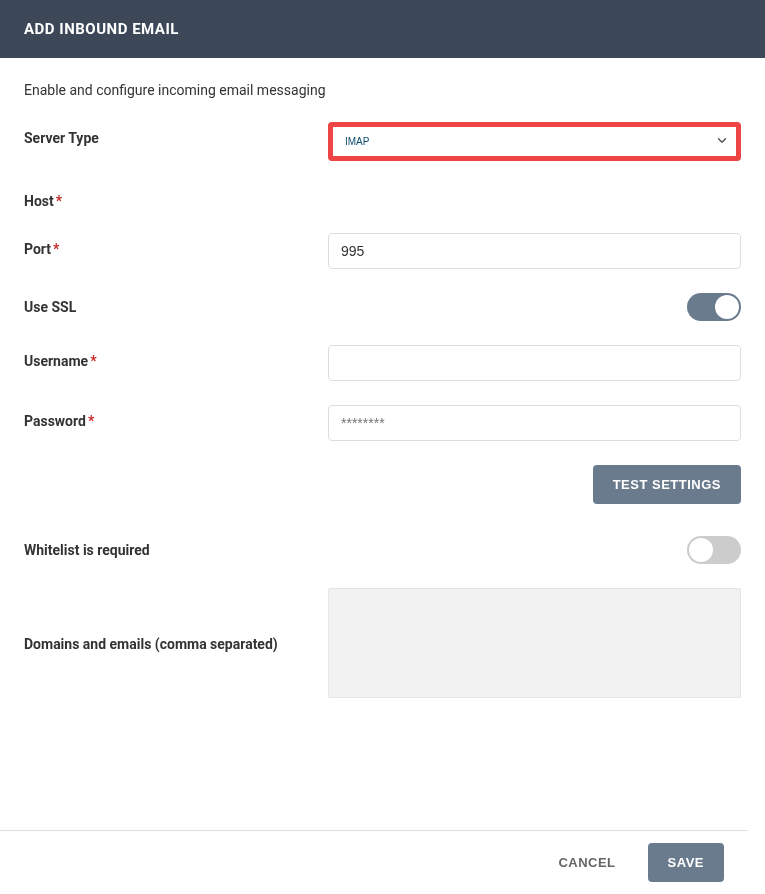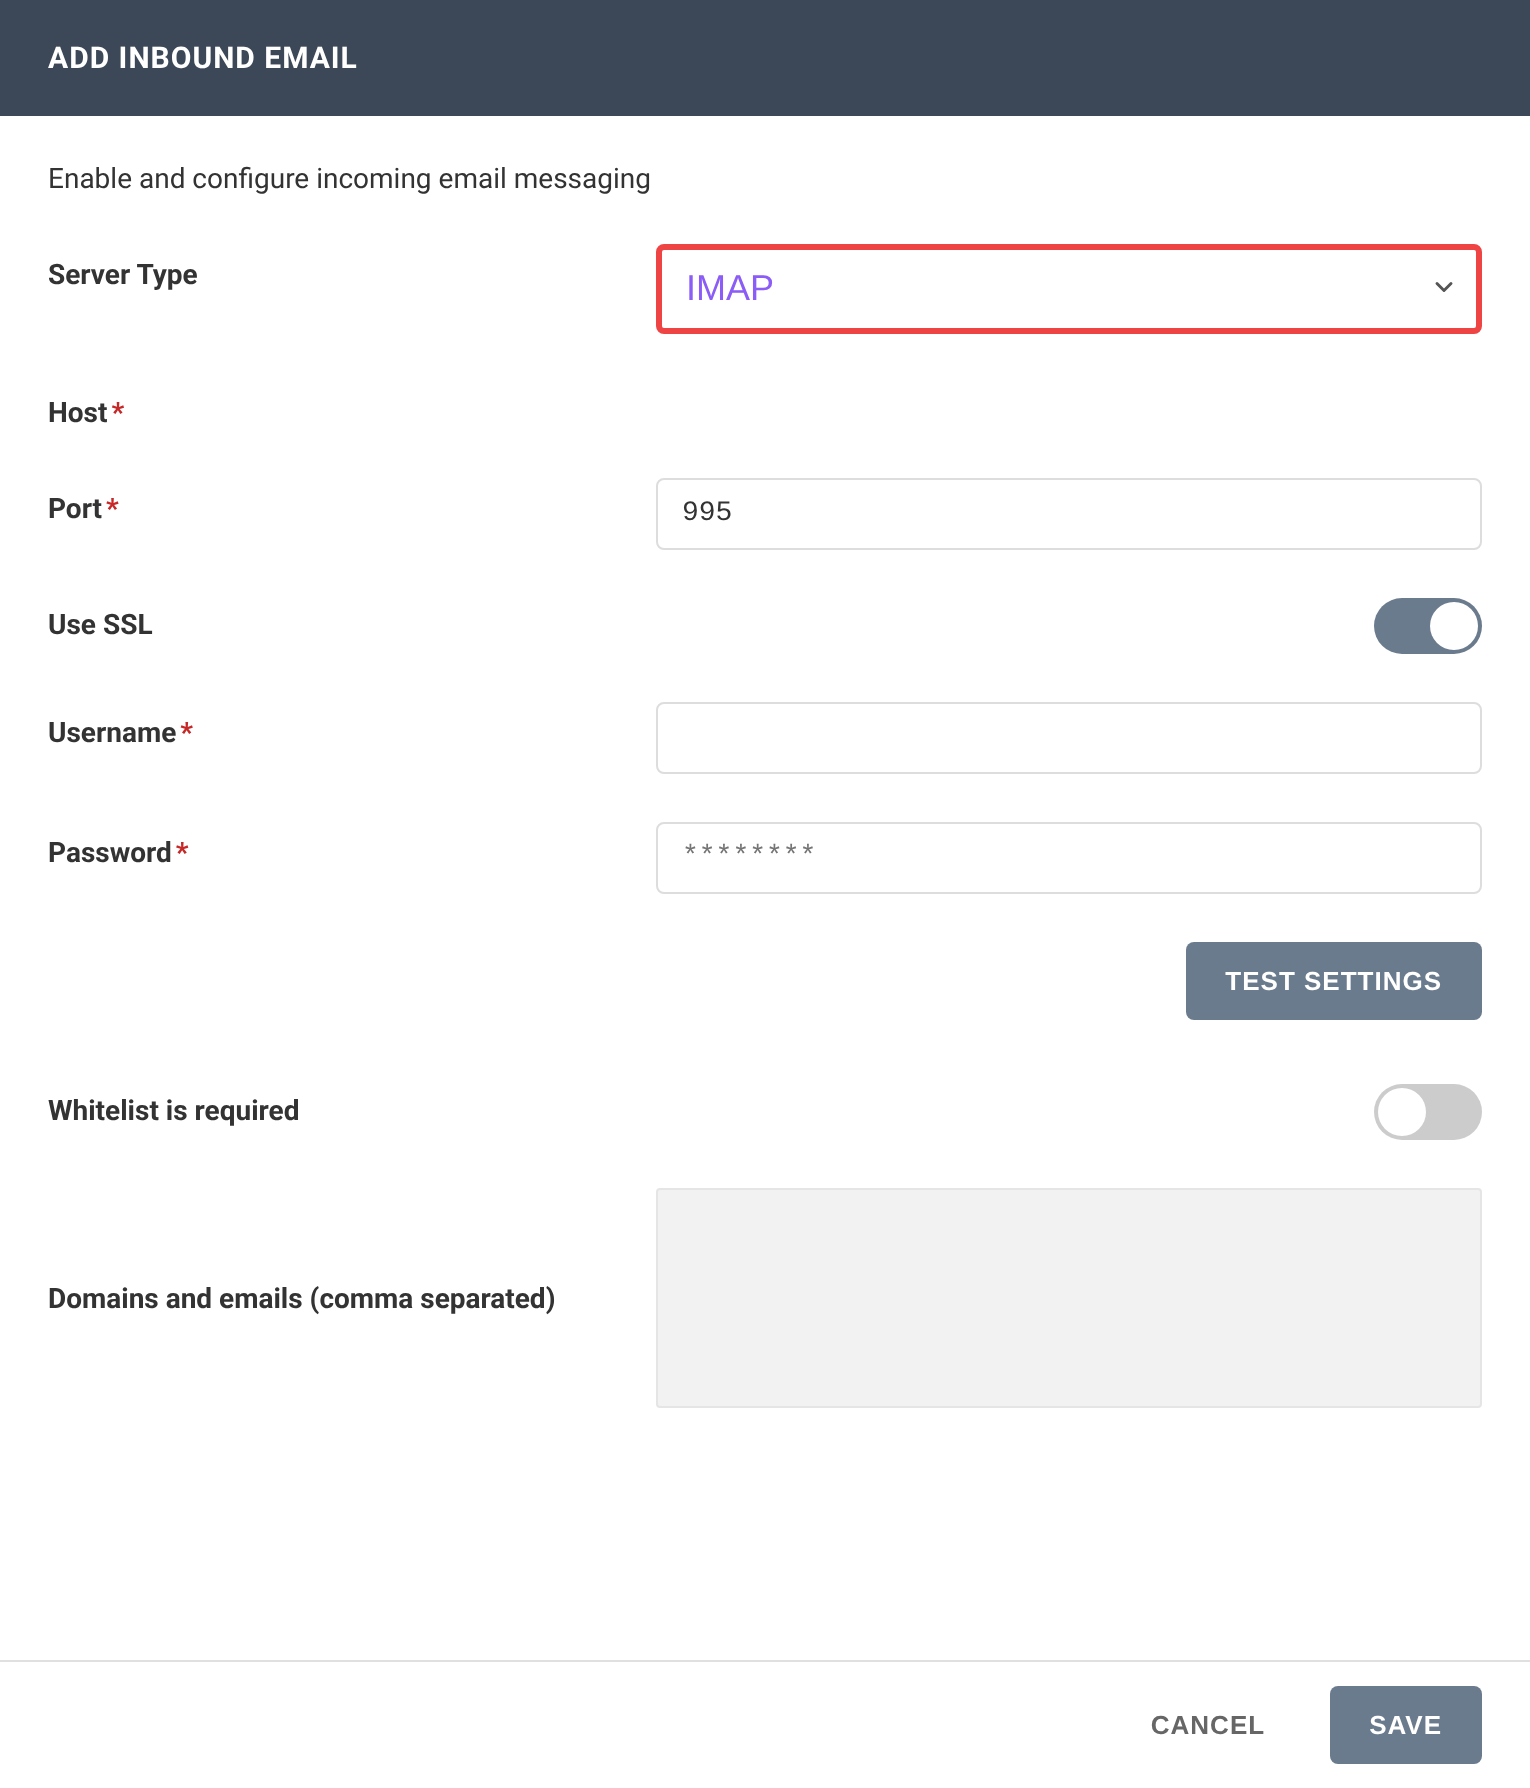--- a/index.html
+++ b/index.html
@@ -55,48 +55,47 @@
     }
     .input-col {
       flex: 1;
     }
     .select-wrapper {
       position: relative;
     }
     .select-input {
       width: 100%;
       padding: 9px 36px 9px 12px;
-      border: 3px solid #ef4444;
+      border: 5px solid #ef4444;
       border-radius: 4px;
-      font-size: 18px;
+      font-size: 10px;
       background: #fff;
       appearance: none;
       cursor: pointer;
-      color: #8b5cf6;
+      color: #0c4a6e;
     }
     .chevron-icon {
       position: absolute;
       right: 12px;
       top: 50%;
       transform: translateY(-50%);
       pointer-events: none;
     }
     .chevron-icon svg {
       width: 14px;
       height: 14px;
     }
     .text-input {
       width: 100%;
       padding: 9px 12px;
       border: 1px solid #ddd;
       border-radius: 4px;
       font-size: 14px;
       background: #fff;
       color: #333;
-      font-family: Liberation Mono, monospace;
     }
     .text-input.error {
       border-color: #c62828;
     }
     .error-msg {
       color: #c62828;
       font-size: 13px;
       margin-top: 6px;
     }
     .textarea-input {
@@ -159,21 +158,21 @@
       color: #fff;
     }
     .btn-text {
       background: transparent;
       color: #666;
     }
     .footer {
       position: absolute;
       bottom: 0;
       left: 0;
-      right: 0;
+      right: 17px;
       border-top: 1px solid #e0e0e0;
       padding: 12px 24px;
       display: flex;
       justify-content: flex-end;
       gap: 12px;
       background: #fff;
     }
     .domains-row .label-col {
       padding-top: 48px;
     }

